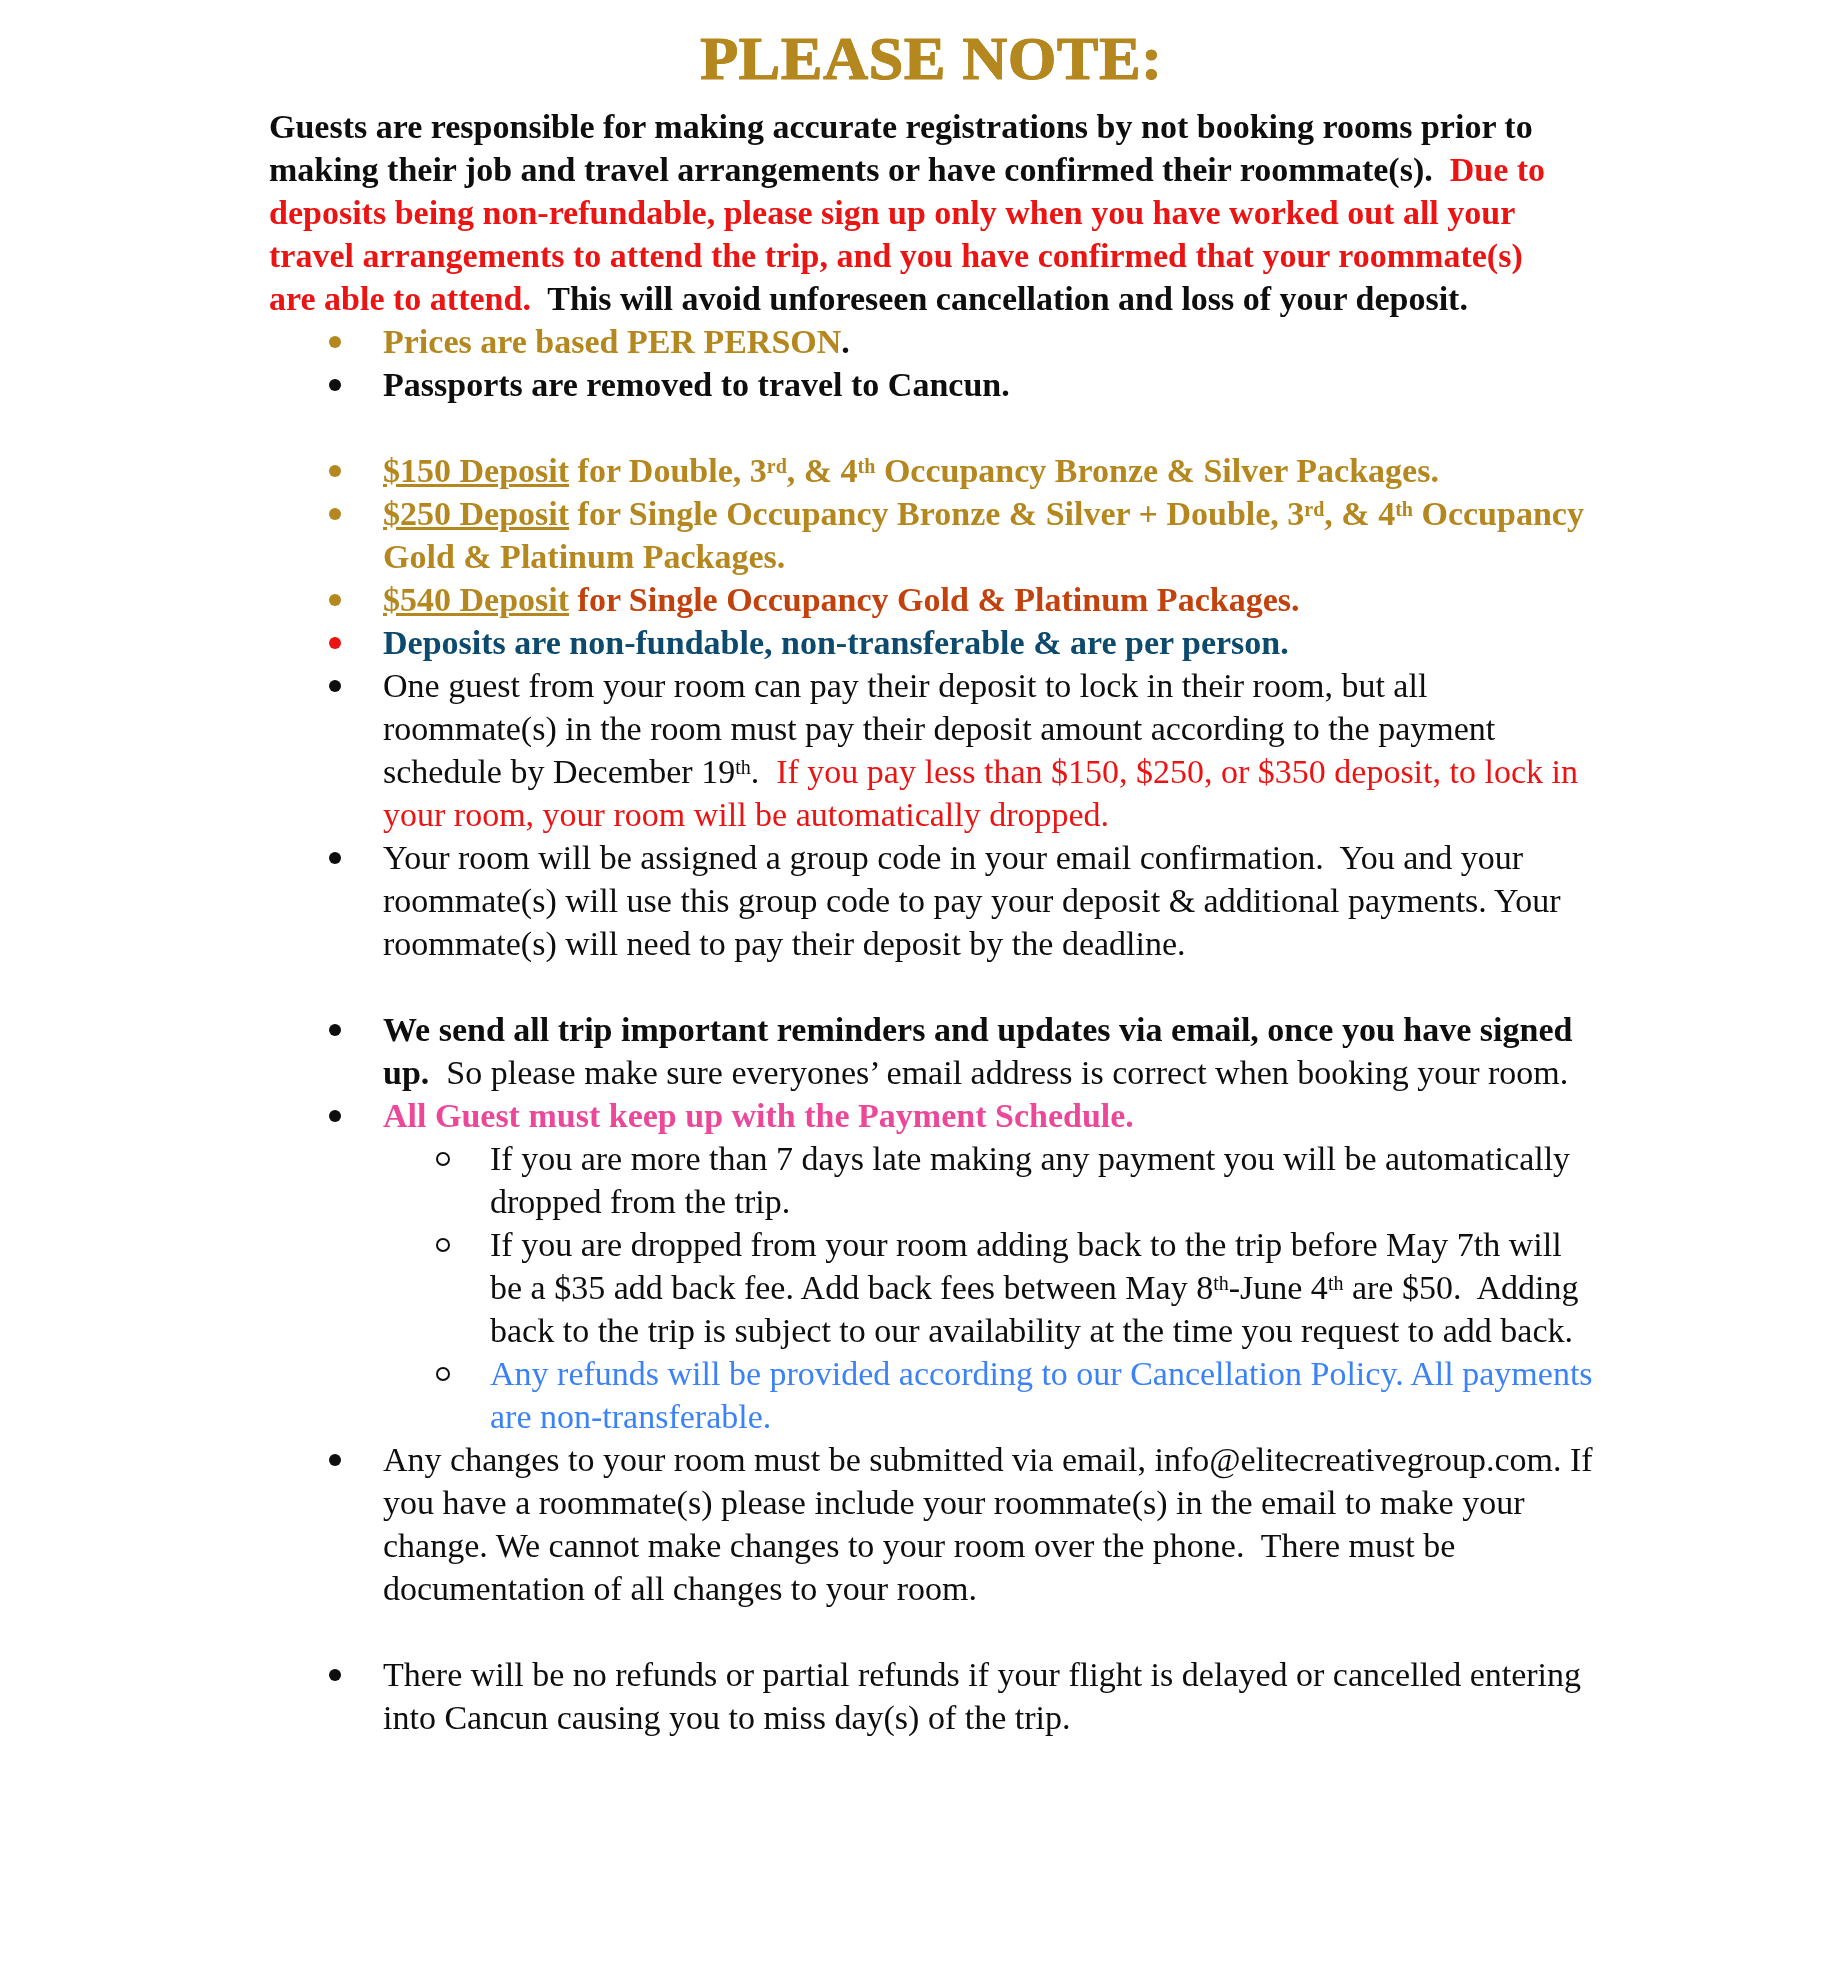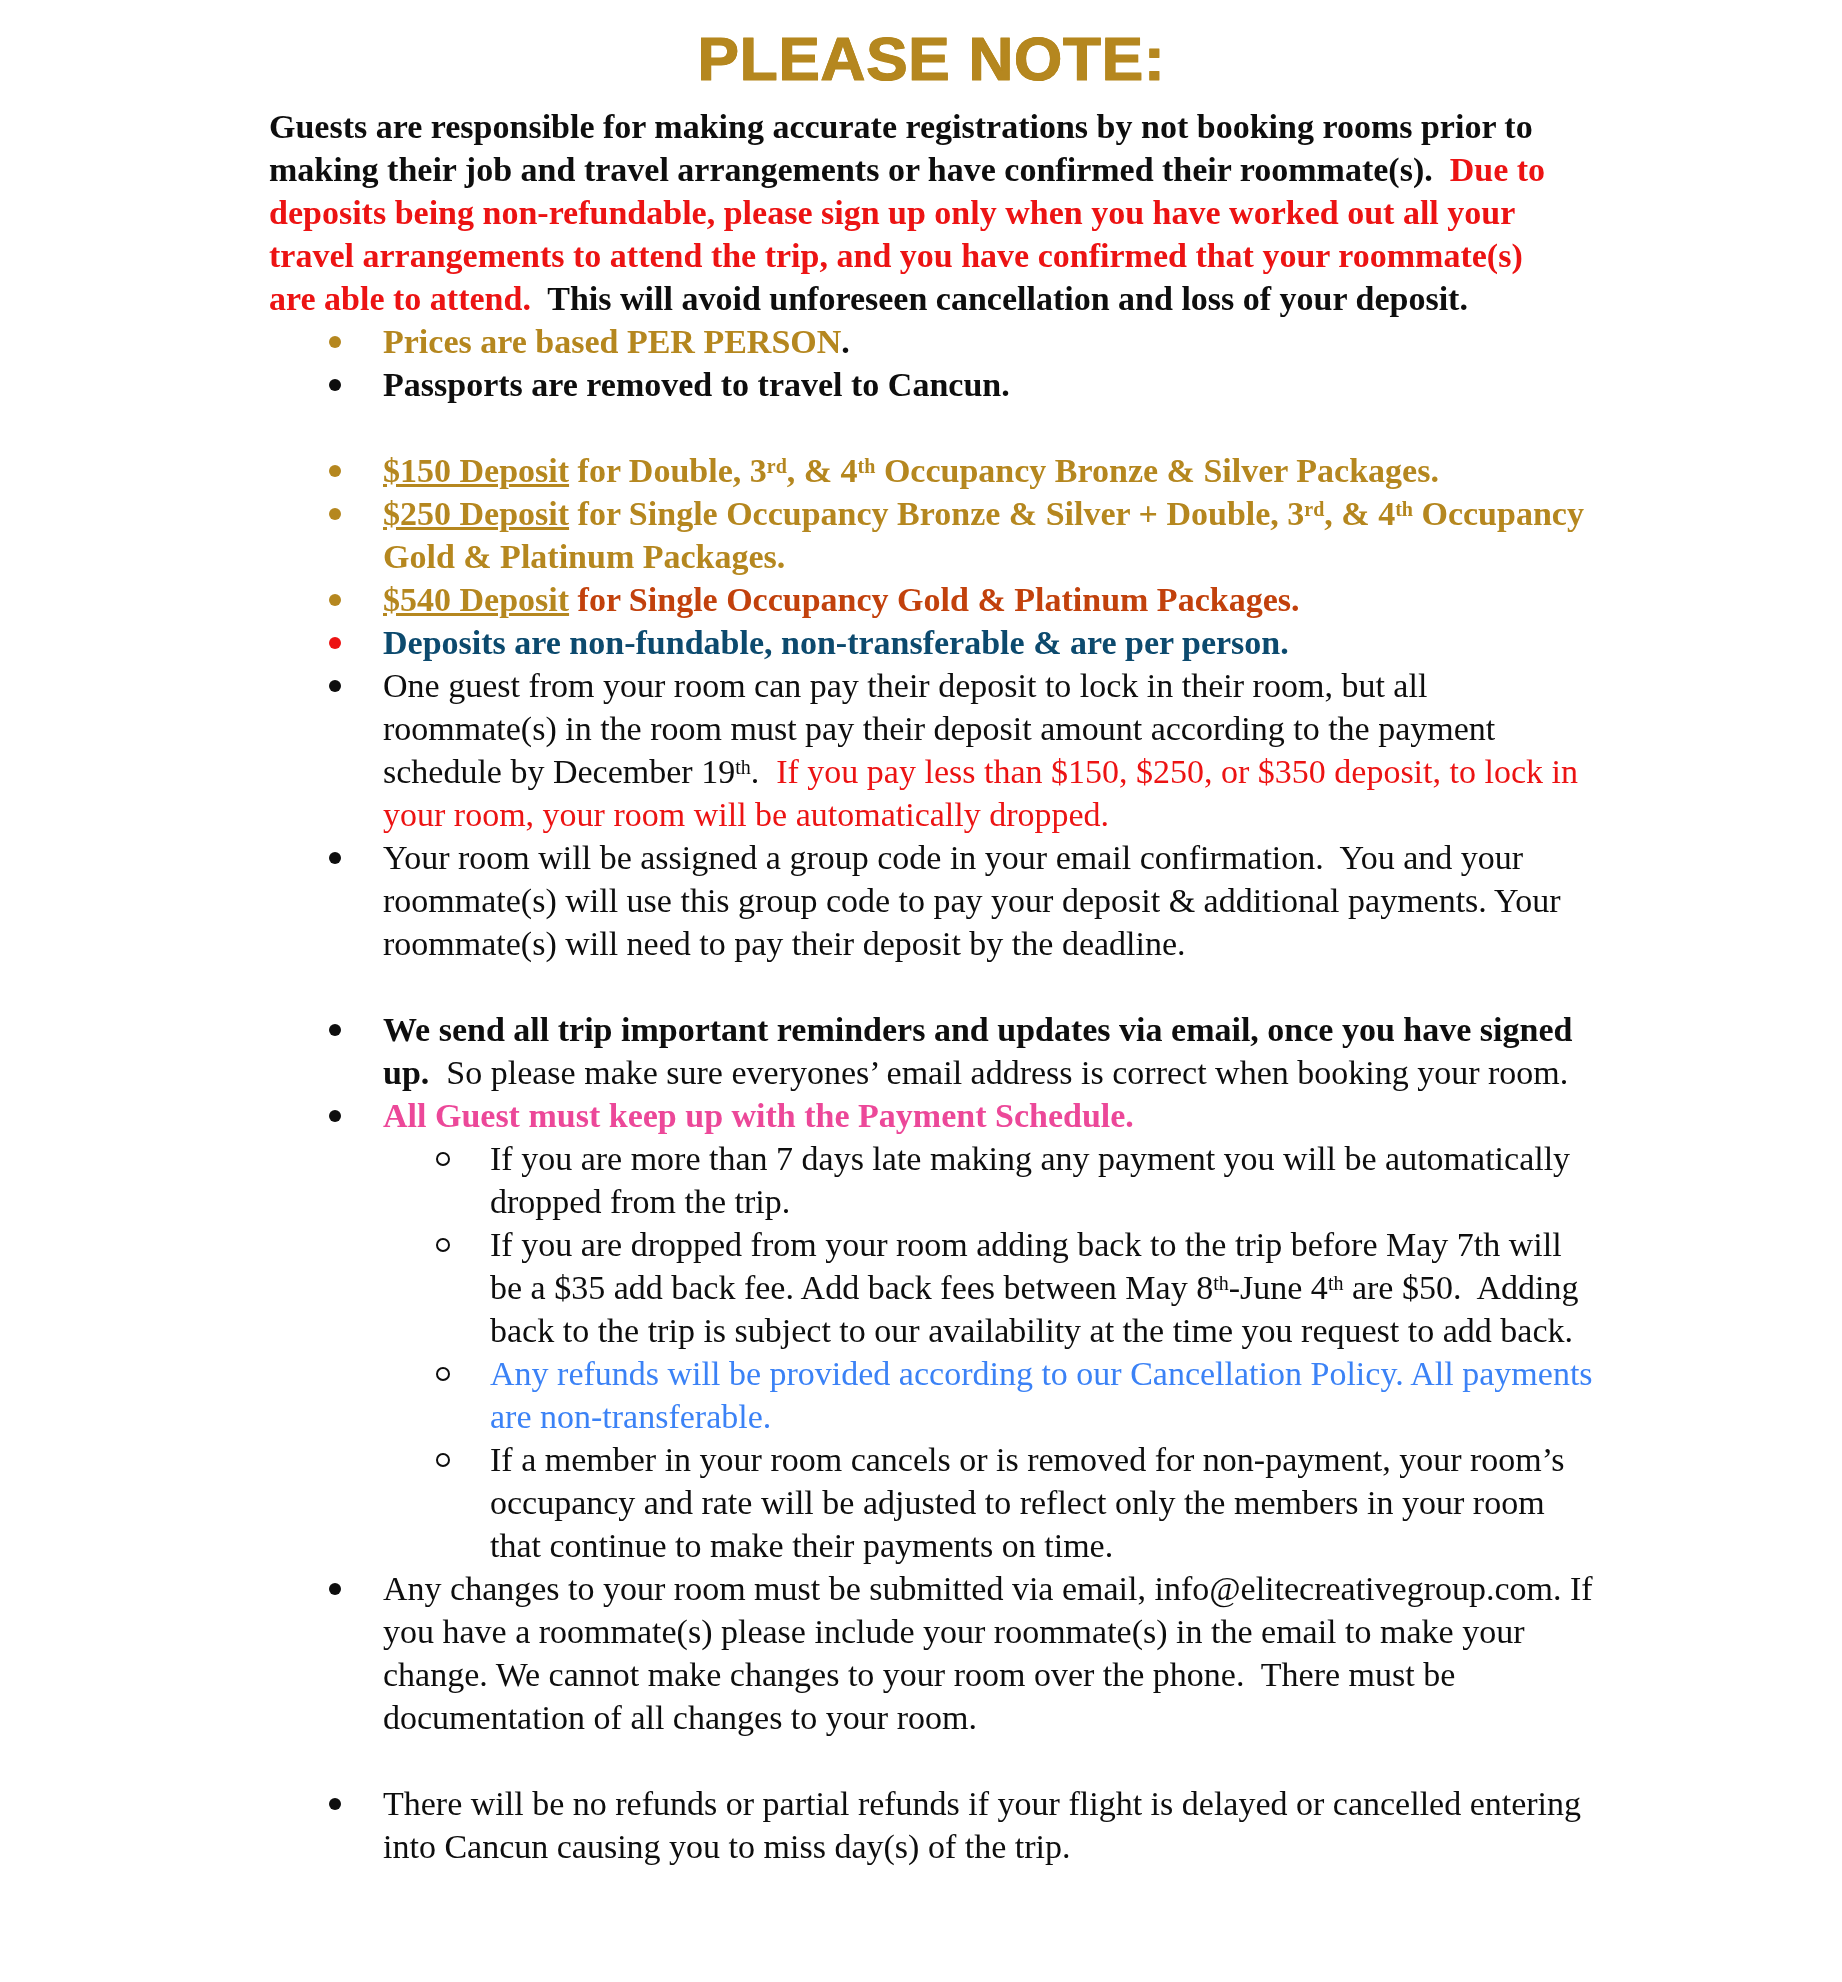--- a/index.html
+++ b/index.html
@@ -12,21 +12,21 @@
     padding:23px 248px 0 269px;
     font-family:"Liberation Serif","DejaVu Serif",serif;
     font-size:34px;
     line-height:43px;
     color:#0e0e0e;
     overflow:hidden;
   }
   .title{
     margin:0 0 11px 0;
     text-align:center;
-    font-family:Liberation Sans, sans-serif;
+    font-family:Liberation Serif, serif;
     font-weight:bold;
     font-size:62px;
     line-height:71px;
     letter-spacing:0.8px;
     color:var(--c-gold,#B5871F);
     -webkit-text-stroke:1.2px currentColor;
     text-shadow:0.5px 0 currentColor,-0.5px 0 currentColor;
   }
   .intro{
     margin:0;
@@ -62,19 +62,18 @@
       <div class="li lvl1"><span class="marker solid" style="--mc: #B5871F;"></span><span class="text"><span class="b u" style="color: rgb(181, 135, 31);">$540 Deposit</span><span class="b" style="color: #c2410c;"> for Single Occupancy Gold &amp; Platinum Packages.</span></span></div>
       <div class="li lvl1"><span class="marker solid" style="--mc: #EC1313;"></span><span class="text"><span class="b" style="color: #0c4a6e;">Deposits are non-fundable, non-transferable &amp; are per person.</span></span></div>
       <div class="li lvl1"><span class="marker solid" style="--mc: #0E0E0E;"></span><span class="text"><span style="color: rgb(14, 14, 14);">One guest from your room can pay their deposit to lock in their room, but all roommate(s) in the room must pay their deposit amount according to the payment schedule by December 19</span><sup style="color: rgb(14, 14, 14);">th</sup><span style="color: rgb(14, 14, 14);">.  </span><span style="color: rgb(236, 19, 19);">If you pay less than $150, $250, or $350 deposit, to lock in your room, your room will be automatically dropped.</span></span></div>
       <div class="li lvl1"><span class="marker solid" style="--mc: #0E0E0E;"></span><span class="text"><span style="color: rgb(14, 14, 14);">Your room will be assigned a group code in your email confirmation.  You and your roommate(s) will use this group code to pay your deposit &amp; additional payments. Your roommate(s) will need to pay their deposit by the deadline.</span></span></div>
       <div class="spacer"></div>
       <div class="li lvl1"><span class="marker solid" style="--mc: #0E0E0E;"></span><span class="text"><span class="b" style="color: rgb(14, 14, 14);">We send all trip important reminders and updates via email, once you have signed up.</span><span style="color: rgb(14, 14, 14);">  So please make sure everyones’ email address is correct when booking your room.</span></span></div>
       <div class="li lvl1"><span class="marker solid" style="--mc: #0E0E0E;"></span><span class="text"><span class="b" style="color: #ec4899;">All Guest must keep up with the Payment Schedule.</span></span></div>
       <div class="li lvl2"><span class="marker hollow" style="--mc: #0E0E0E;"></span><span class="text"><span style="color: rgb(14, 14, 14);">If you are more than 7 days late making any payment you will be automatically dropped from the trip.</span></span></div>
       <div class="li lvl2"><span class="marker hollow" style="--mc: #0E0E0E;"></span><span class="text"><span style="color: rgb(14, 14, 14);">If you are dropped from your room adding back to the trip before May 7th will be a $35 add back fee. Add back fees between May 8</span><sup style="color: rgb(14, 14, 14);">th</sup><span style="color: rgb(14, 14, 14);">-June 4</span><sup style="color: rgb(14, 14, 14);">th</sup><span style="color: rgb(14, 14, 14);"> are $50.  Adding back to the trip is subject to our availability at the time you request to add back.</span></span></div>
       <div class="li lvl2"><span class="marker hollow" style="--mc: #0E0E0E;"></span><span class="text"><span style="color: #3b82f6; text-align: right;">Any refunds will be provided according to our Cancellation Policy. All payments are non-transferable.</span></span></div>
-      <div class="li lvl2"><span class="marker hollow" style="--mc: #0E0E0E;"></span><span class="text"><span style="color: rgb(14, 14, 14);">If a member in your room cancels or is removed for non-payment, your room’s occupancy and rate will be adjusted to reflect only the members in your room that continue to make their payments on time.</span></span></div>
       <div class="li lvl1"><span class="marker solid" style="--mc: #0E0E0E;"></span><span class="text"><span style="color: rgb(14, 14, 14);">Any changes to your room must be submitted via email, info@elitecreativegroup.com. If you have a roommate(s) please include your roommate(s) in the email to make your change. We cannot make changes to your room over the phone.  There must be documentation of all changes to your room.</span></span></div>
       <div class="spacer"></div>
       <div class="li lvl1"><span class="marker solid" style="--mc: #0E0E0E;"></span><span class="text"><span style="color: rgb(14, 14, 14);">There will be no refunds or partial refunds if your flight is delayed or cancelled entering into Cancun causing you to miss day(s) of the trip.</span></span></div>
     </div>
 </div>
 
 
 </body></html>

